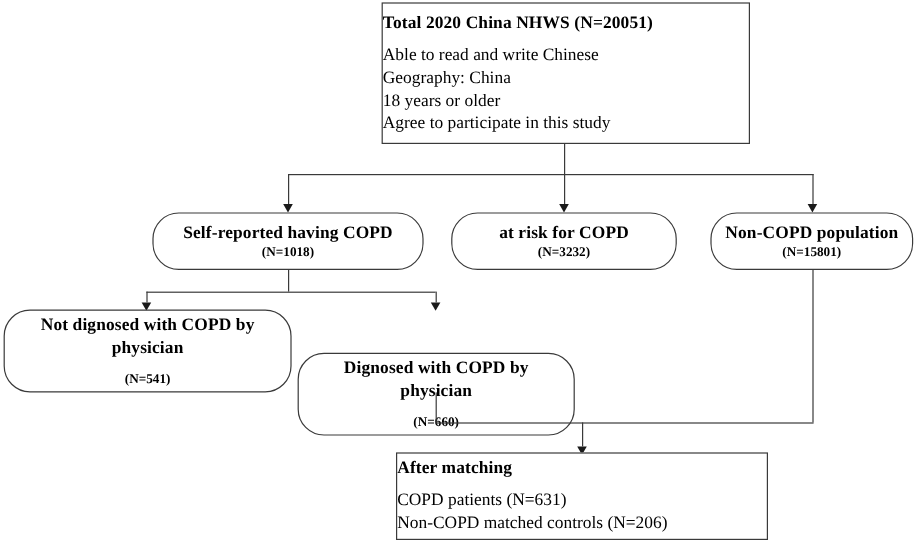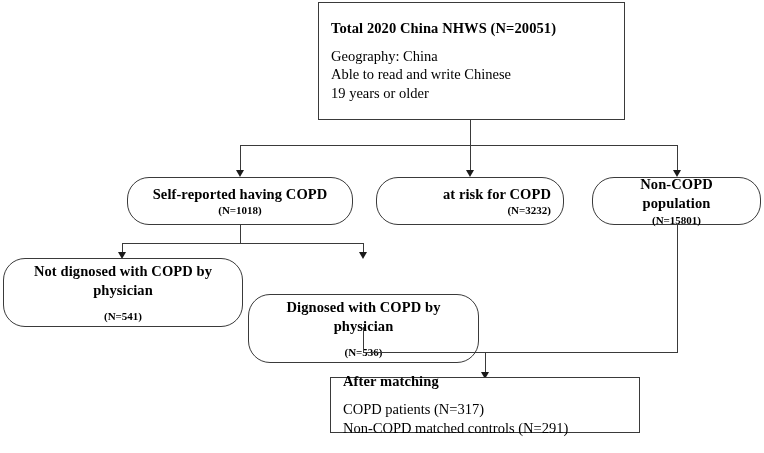--- a/index.html
+++ b/index.html
@@ -39,21 +39,21 @@
   .line-body {
     font-weight: normal;
     font-size: 14.5px;
     line-height: 1.30;
   }
   .line-count {
     font-weight: bold;
     font-size: 11px;
     line-height: 1.28;
   }
-  .pad-lr { padding: 0 12px; }
+  .pad-lr { padding: 0 0; }
 
   
   .vline {
     position: absolute;
     width: 0;
     border-left: 1.4px solid #3a3a3a;
   }
   .hline {
     position: absolute;
     height: 0;
@@ -69,43 +69,44 @@
   }
   .spacer-sm { height: 9px; }
 </style>
 </head>
 <body>
 
 <div id="canvas">
 
   <div class="box align-left pad-lr" style="left:318px; top:2px; width:307px; height:118px;">
     <div class="line-title" style="margin-bottom:9px;">Total 2020 China NHWS (N=20051)</div>
+    <div class="line-body">Able to read and write Chinese</div>
     <div class="line-body">Geography: China</div>
-    <div class="line-body">Able to read and write Chinese</div>
-    <div class="line-body">19 years or older</div>
+    <div class="line-body">18 years or older</div>
+    <div class="line-body">Agree to participate in this study</div>
   </div>
 
   <div class="vline" style="left:470px; top:120px; height:25px;"></div>
   <div class="hline" style="left:240px; top:145px; width:438px;"></div>
 
   <div class="vline" style="left:240px; top:145px; height:25px;"></div>
   <div class="arrow" style="left:235.5px; top:170px;"></div>
 
   <div class="vline" style="left:470px; top:145px; height:25px;"></div>
   <div class="arrow" style="left:465.5px; top:170px;"></div>
 
   <div class="vline" style="left:677px; top:145px; height:25px;"></div>
   <div class="arrow" style="left:672.5px; top:170px;"></div>
 
   <div class="box align-center pad-lr" style="left:127px; top:177px; width:226px; height:48px;">
     <div class="line-title">Self-reported having COPD</div>
     <div class="line-count">(N=1018)</div>
   </div>
 
-  <div class="box align-center pad-lr" style="left:376px; top:177px; width:188px; height:48px;align-items:flex-end;">
+  <div class="box align-center pad-lr" style="left:376px; top:177px; width:188px; height:48px;">
     <div class="line-title">at risk for COPD</div>
     <div class="line-count">(N=3232)</div>
   </div>
 
   <div class="box align-center pad-lr" style="left:592px; top:177px; width:169px; height:48px;">
     <div class="line-title">Non-COPD population</div>
     <div class="line-count">(N=15801)</div>
   </div>
 
   <div class="vline" style="left:240px; top:225px; height:18px;"></div>
@@ -121,29 +122,29 @@
     <div class="line-title">Not dignosed with COPD by</div>
     <div class="line-title">physician</div>
     <div class="spacer-sm"></div>
     <div class="line-count">(N=541)</div>
   </div>
 
   <div class="box align-center pad-lr" style="left:248px; top:258px; width:231px; height:69px;margin-top:36px;">
     <div class="line-title">Dignosed with COPD by</div>
     <div class="line-title">physician</div>
     <div class="spacer-sm"></div>
-    <div class="line-count">(N=536)</div>
+    <div class="line-count">(N=660)</div>
   </div>
 
   <div class="vline" style="left:363px; top:327px; height:25px;"></div>
   <div class="vline" style="left:677px; top:225px; height:127px;"></div>
   <div class="hline" style="left:363px; top:352px; width:315px;"></div>
 
   <div class="vline" style="left:485px; top:352px; height:20px;"></div>
   <div class="arrow" style="left:480.5px; top:372px;"></div>
 
-  <div class="box align-left pad-lr" style="left:330px; top:377px; width:310px; height:56px;">
+  <div class="box align-left pad-lr" style="left:330px; top:377px; width:310px; height:73px;">
     <div class="line-title" style="margin-bottom:9px;">After matching</div>
-    <div class="line-body">COPD patients (N=317)</div>
-    <div class="line-body">Non-COPD matched controls (N=291)</div>
+    <div class="line-body">COPD patients (N=631)</div>
+    <div class="line-body">Non-COPD matched controls (N=206)</div>
   </div>
 
 </div>
 
 </body></html>

